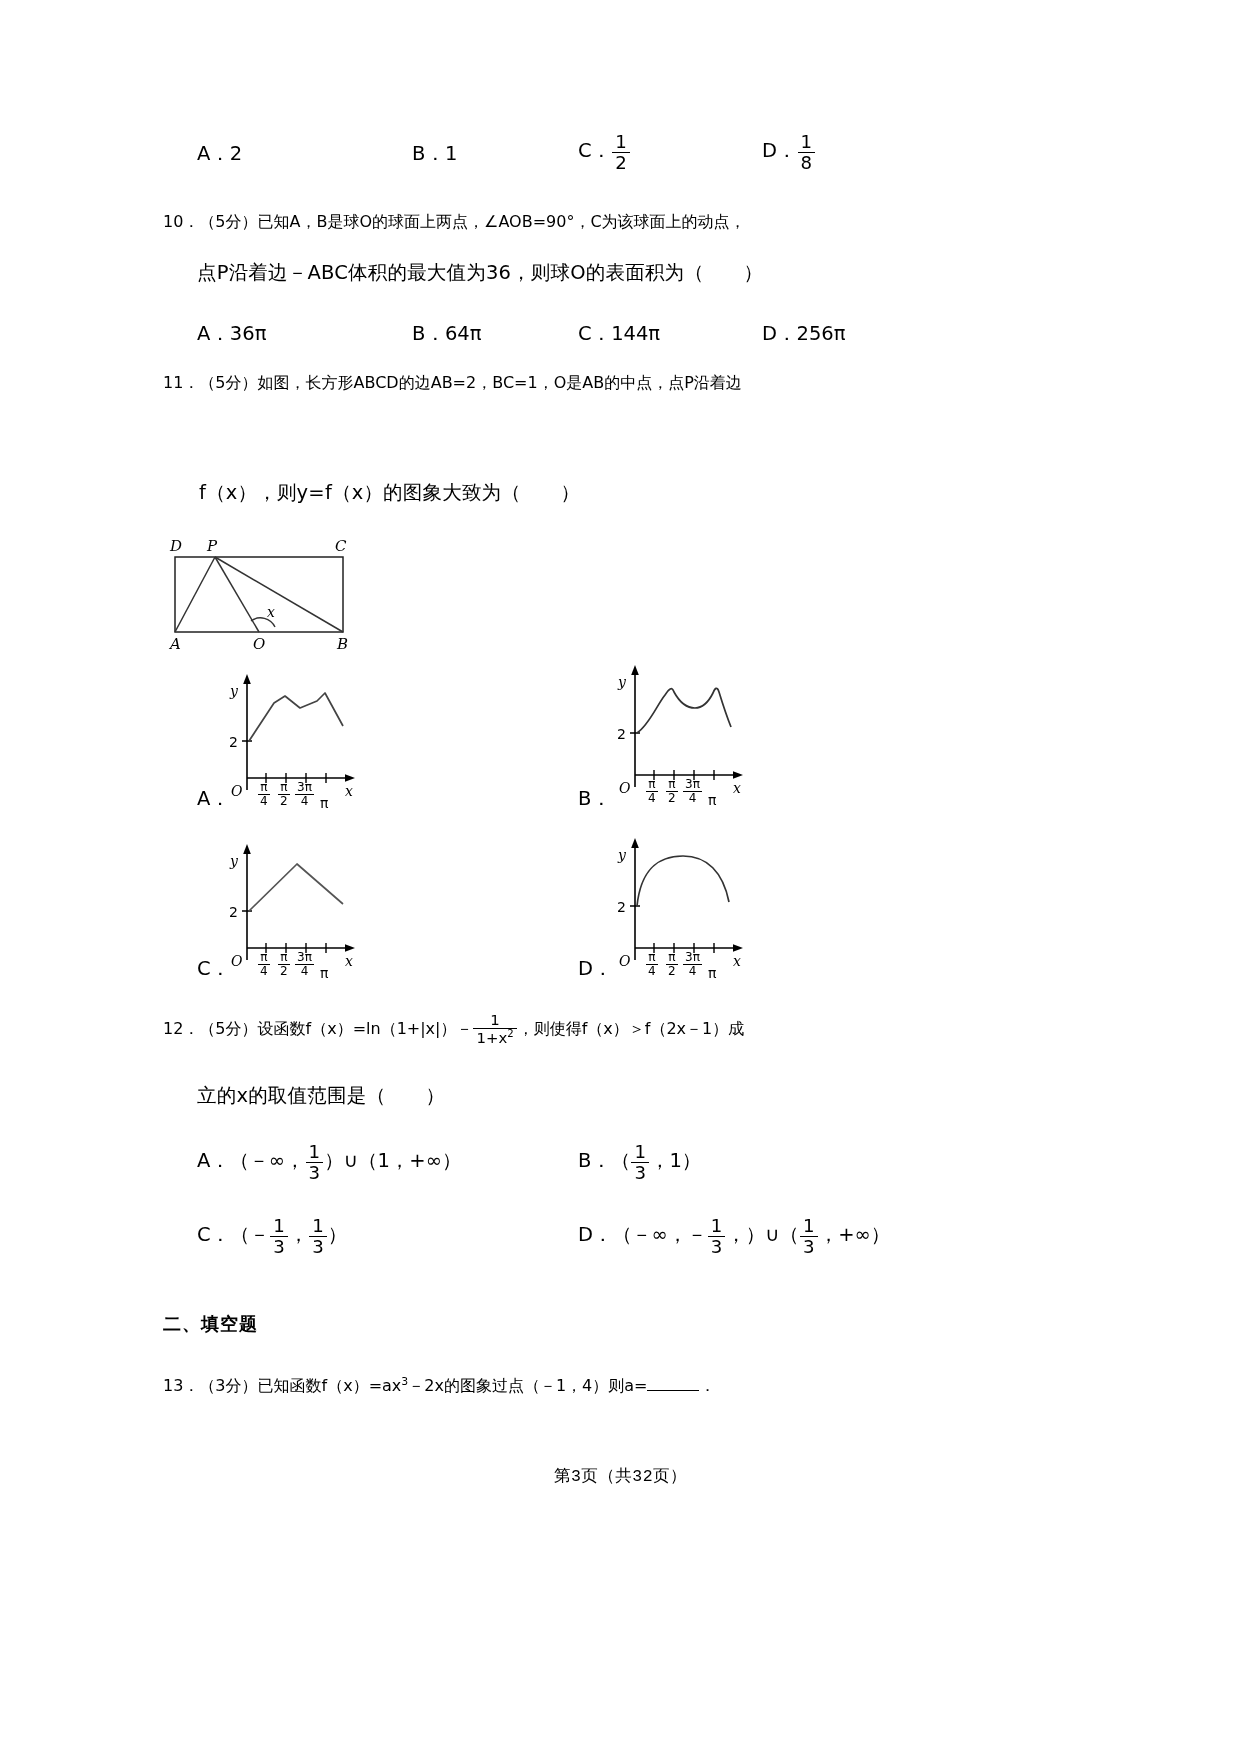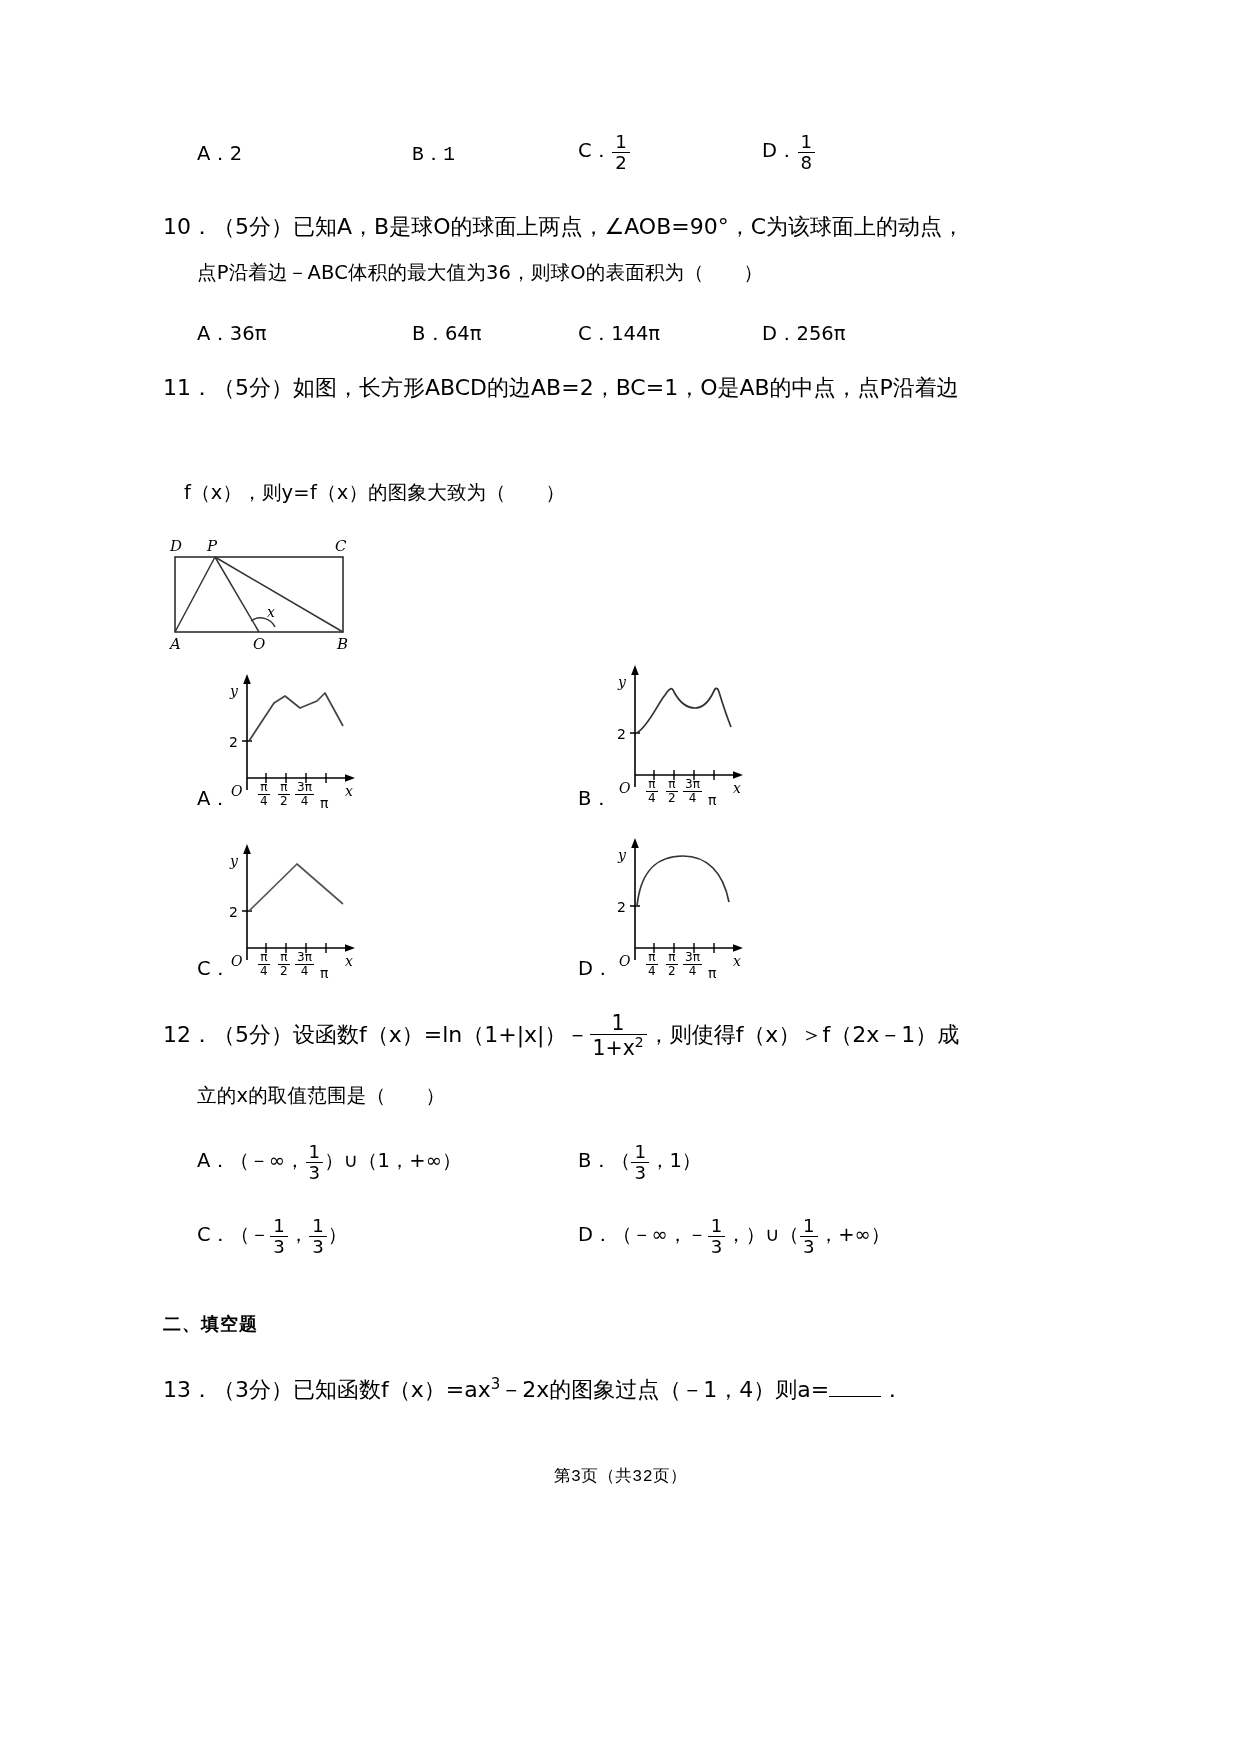--- a/index.html
+++ b/index.html
@@ -23,21 +23,21 @@
   }
 
   
   .line {
     position: absolute;
     font-size: 19.5px;
     line-height: 1.0;
     white-space: nowrap;
     letter-spacing: 0.2px;
   }
-  .qnum { position: absolute; font-size: 22px; white-space: nowrap; }
+  .qnum { position: absolute; font-size: 16px; white-space: nowrap; }
   .opt  { position: absolute; font-size: 19.5px; white-space: nowrap; }
 
   
   .frac {
     display: inline-block;
     vertical-align: -0.62em;
     text-align: center;
     font-size: 0.93em;
     line-height: 1.08;
     margin: 0 1px;
@@ -87,21 +87,21 @@
   .blank-ul { border-bottom: 1.4px solid #000; display: inline-block; width: 52px; }
 </style>
 </head>
 <body>
 
 <div class="page">
 
   <div class="opt" style="left:197px; top:140px;">
     <span>A．</span><span>2</span>
   </div>
-  <div class="opt" style="left:412px; top:140px;font-family:Liberation Mono, monospace;">
+  <div class="opt" style="left:412px; top:140px;">
     <span>B．</span><span>1</span>
   </div>
   <div class="opt" style="left:578px; top:132px;">
     <span>C．</span><span class="frac"><span class="num">1</span><span class="den">2</span></span>
   </div>
   <div class="opt" style="left:762px; top:132px;">
     <span>D．</span><span class="frac"><span class="num">1</span><span class="den">8</span></span>
   </div>
 
   <div class="qnum" style="left:163px; top:212px;">
@@ -118,21 +118,21 @@
   <div class="opt" style="left:578px; top:320px;">
     <span>C．</span><span>144π</span>
   </div>
   <div class="opt" style="left:762px; top:320px;">
     <span>D．</span><span>256π</span>
   </div>
 
   <div class="qnum" style="left:163px; top:373px;">
     <span>11．</span><span>（5分）</span><span>如图，长方形ABCD的边AB=2，BC=1，O是AB的中点，点P沿着边</span>
   </div>
-  <div class="line" style="left:184px; top:483px;text-align:center;">f（x），则y=f（x）的图象大致为（　　）</div>
+  <div class="line" style="left:199px; top:483px;text-align:center;">f（x），则y=f（x）的图象大致为（　　）</div>
 
   <div class="fig-rect" style="left:163px; top:525px;">
     <svg width="200" height="130" viewBox="0 0 200 130">
 
       <rect x="12" y="32" width="168" height="75" fill="none" stroke="#222" stroke-width="1.5"></rect>
 
       <line x1="52" y1="32" x2="12" y2="107" stroke="#333" stroke-width="1.5"></line>
 
       <line x1="52" y1="32" x2="96" y2="107" stroke="#333" stroke-width="1.5"></line>
 

